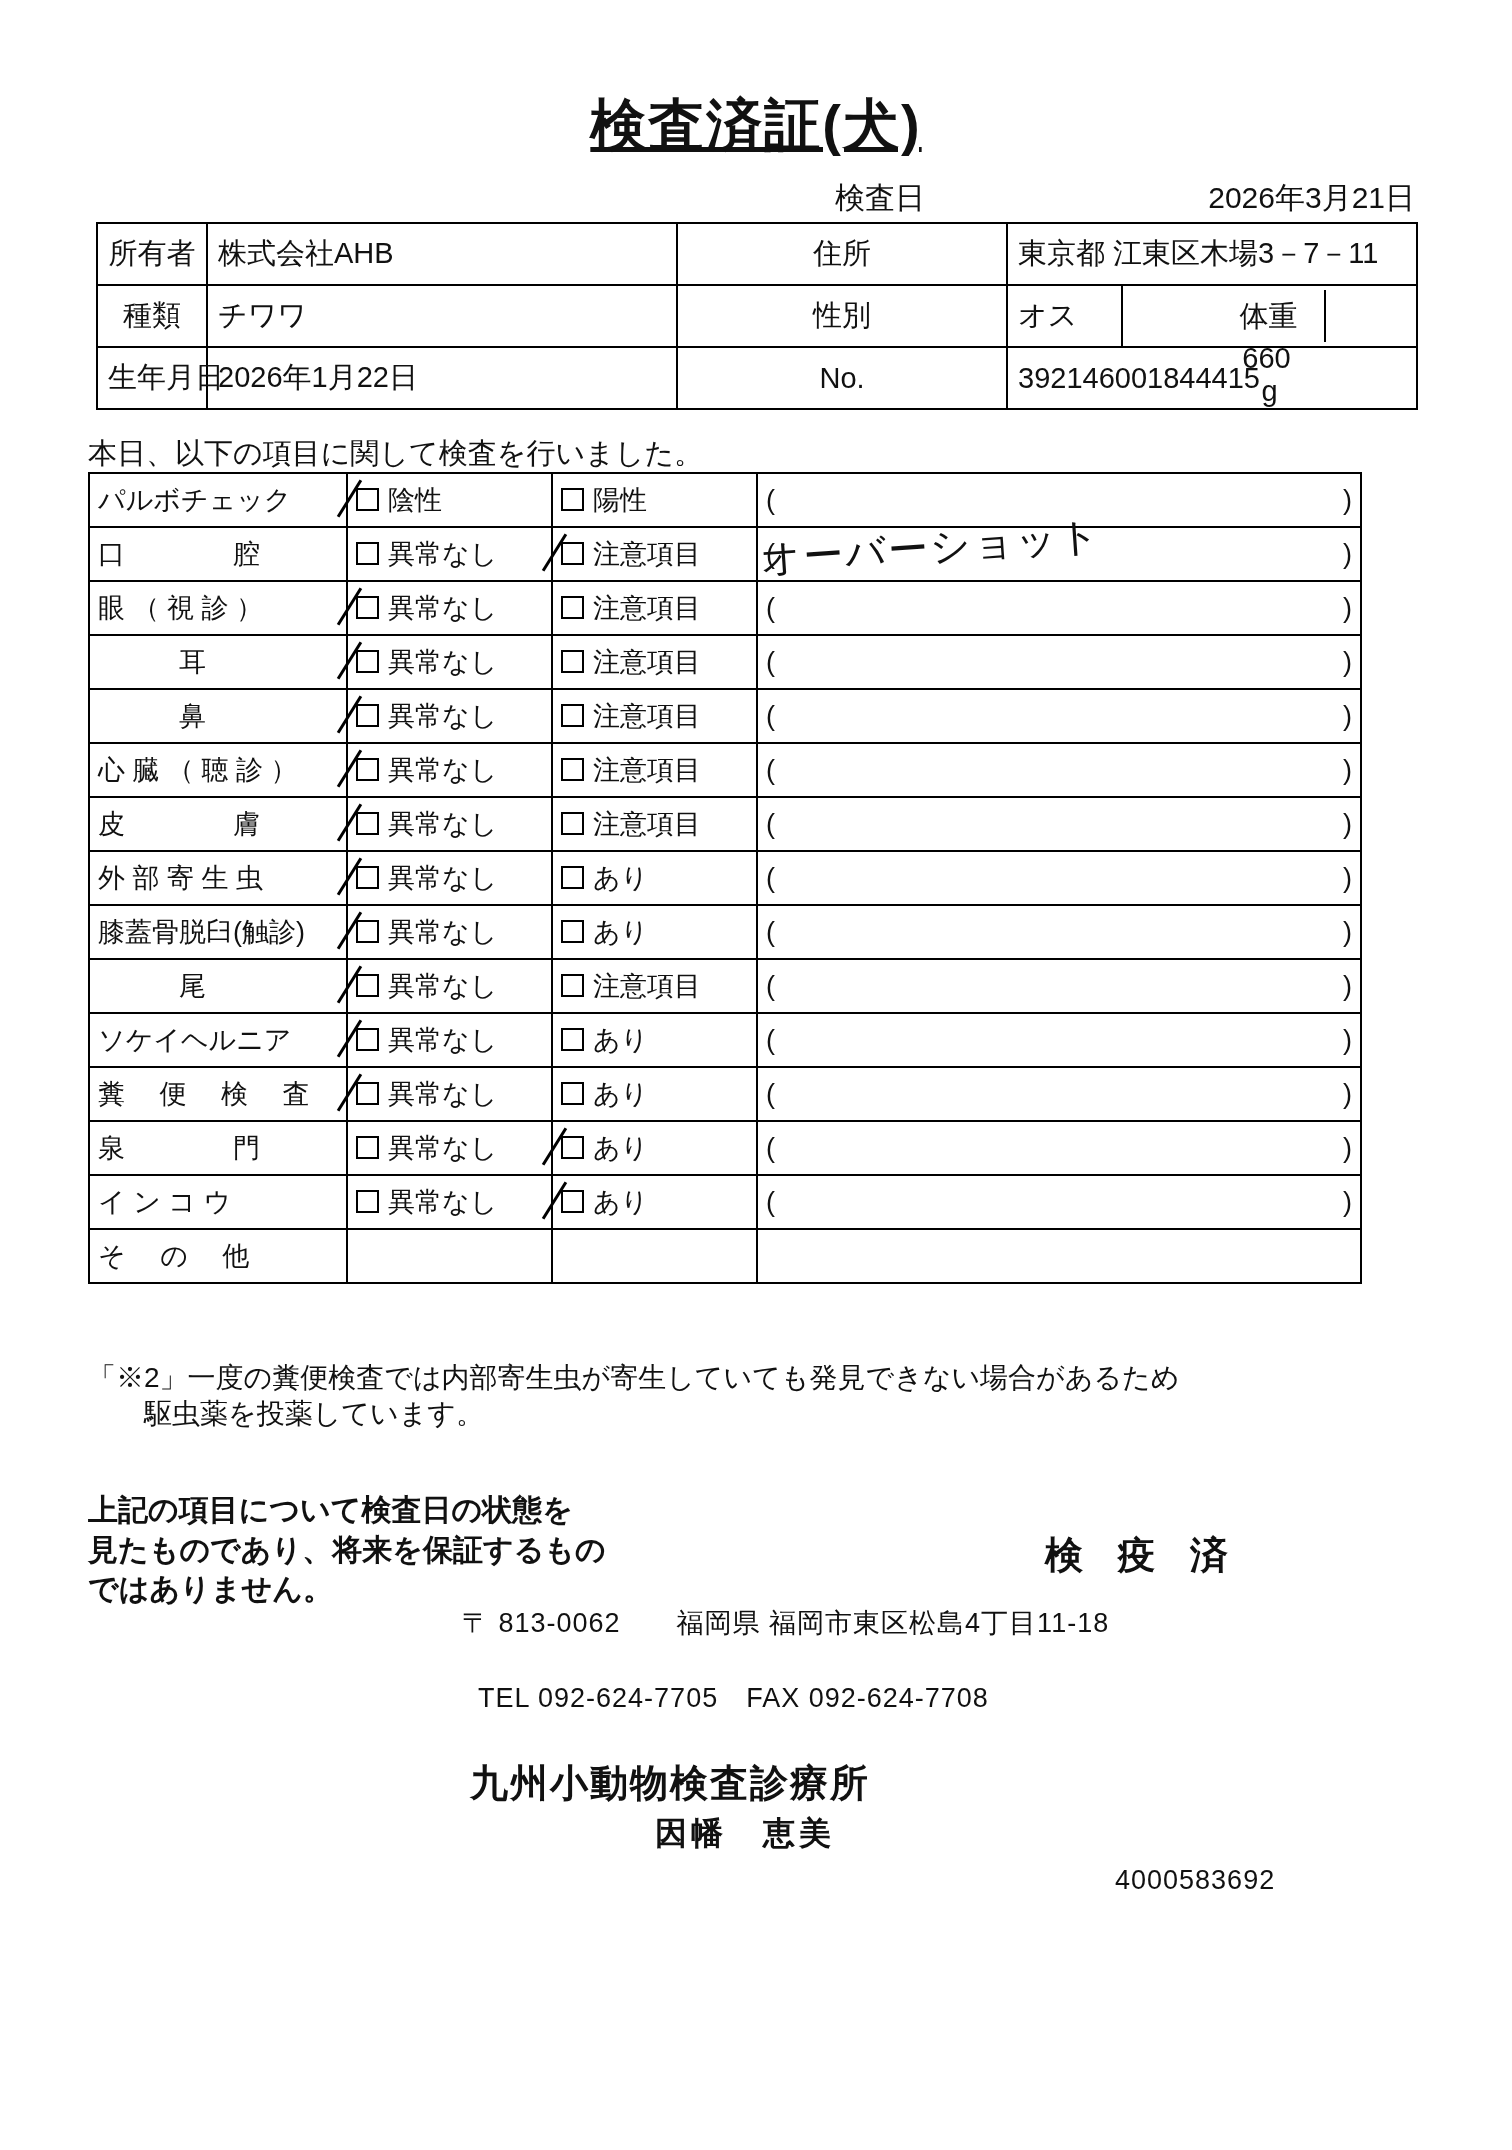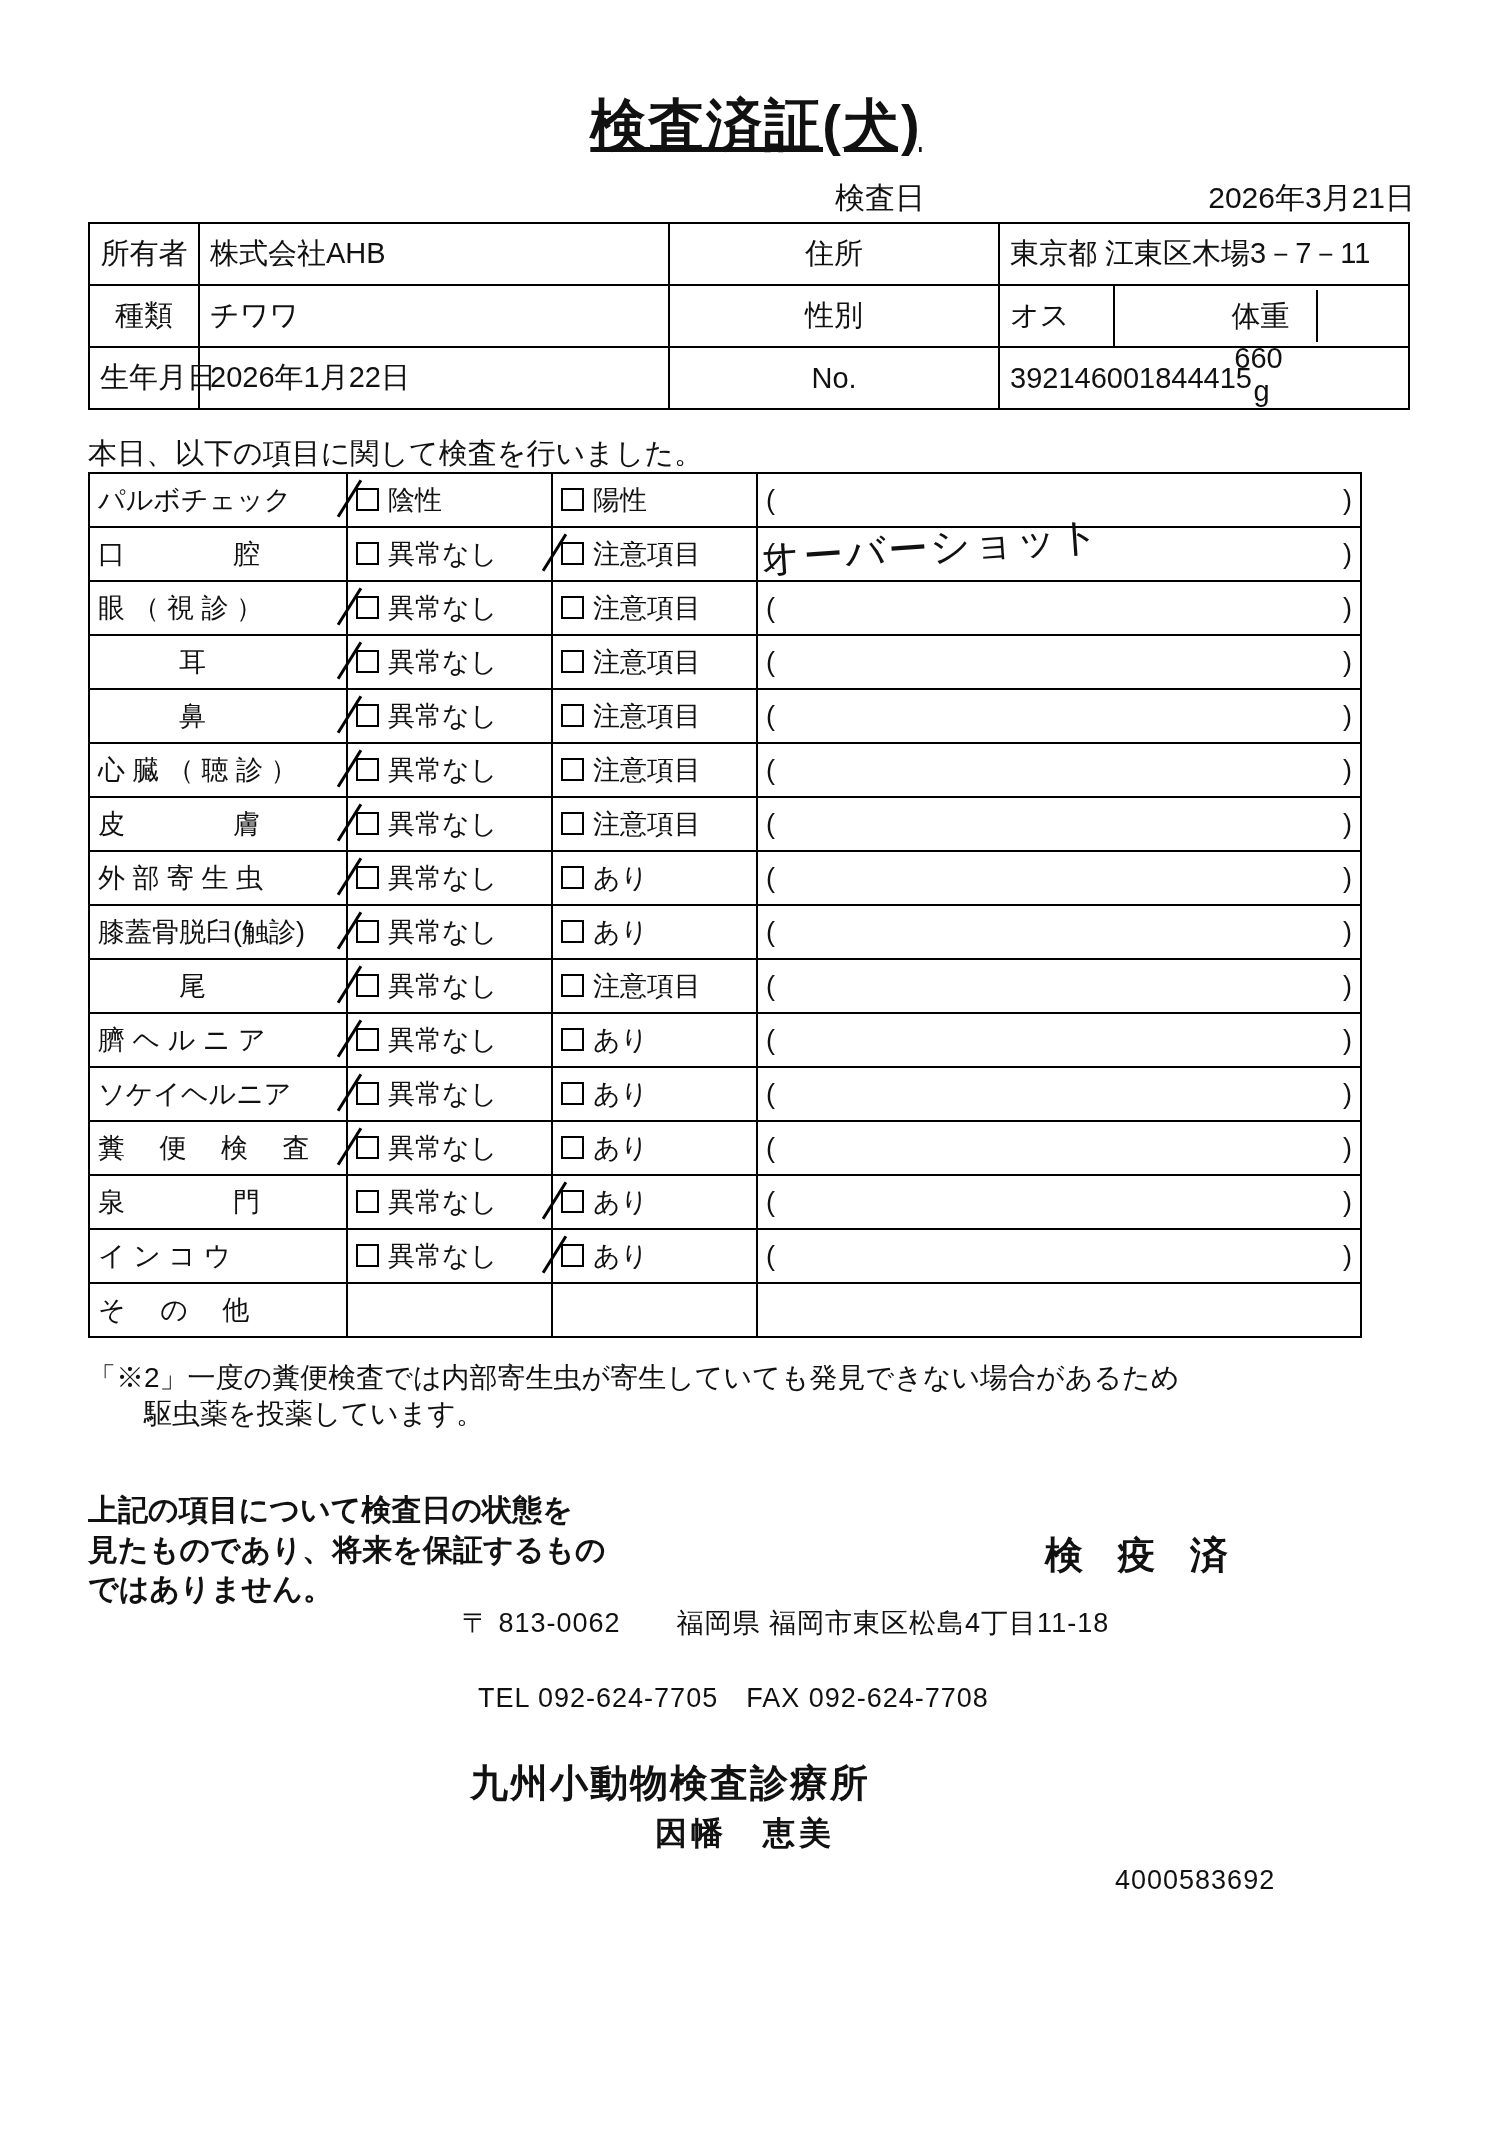--- a/index.html
+++ b/index.html
@@ -52,21 +52,21 @@
     padding:4px 10px;
     height:52px;
     vertical-align:middle;
     white-space:nowrap;
   }
   .ctr{text-align:center;}
 
   #headTable{
     position:absolute;
     top:222px;
-    left:88px;
+    left:96px;
     width:1320px;
     padding-left:32px;
   }
   
   .noteline{
     position:absolute;
     top:434px; left:88px;
     font-size:29px;
   }
 
@@ -292,26 +292,20 @@
           <td class="optcell"><span class="box"></span><span>あり</span></td>
           <td class="freecell"><span class="paren-l">(</span><span class="paren-r">)</span></td>
         </tr>
         <tr>
           <td class="itemcell">　　　尾</td>
           <td class="optcell"><span class="box checked"></span><span>異常なし</span></td>
           <td class="optcell"><span class="box"></span><span>注意項目</span></td>
           <td class="freecell"><span class="paren-l">(</span><span class="paren-r">)</span></td>
         </tr>
         <tr>
-          <td class="itemcell">臍 ヘ ル ニ ア</td>
-          <td class="optcell"><span class="box checked"></span><span>異常なし</span></td>
-          <td class="optcell"><span class="box"></span><span>あり</span></td>
-          <td class="freecell"><span class="paren-l">(</span><span class="paren-r">)</span></td>
-        </tr>
-        <tr>
           <td class="itemcell">ソケイヘルニア</td>
           <td class="optcell"><span class="box checked"></span><span>異常なし</span></td>
           <td class="optcell"><span class="box"></span><span>あり</span></td>
           <td class="freecell"><span class="paren-l">(</span><span class="paren-r">)</span></td>
         </tr>
         <tr>
           <td class="itemcell">糞 　便 　検 　査</td>
           <td class="optcell"><span class="box checked"></span><span>異常なし</span></td>
           <td class="optcell"><span class="box"></span><span>あり</span></td>
           <td class="freecell"><span class="paren-l">(</span><span class="paren-r">)</span></td>

